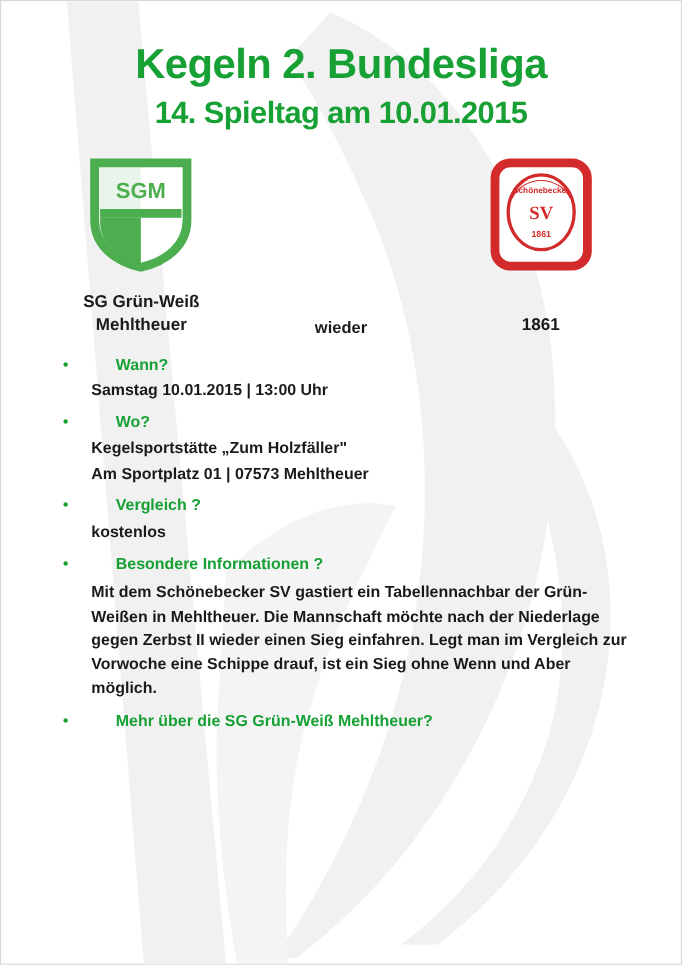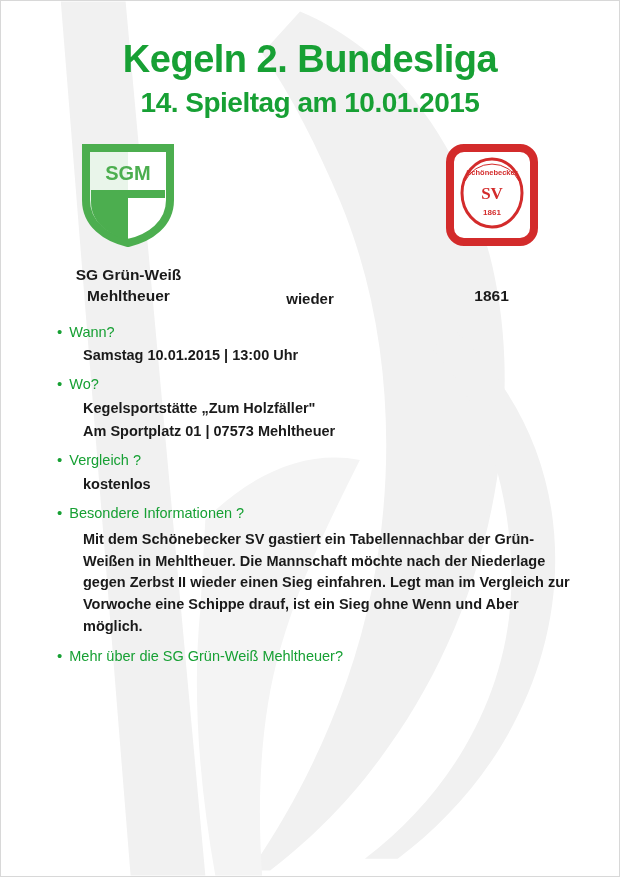--- a/index.html
+++ b/index.html
@@ -104,23 +104,24 @@
     padding-left: 18px;
   }
   .bullet-dot {
     color: #17a034;
     font-size: 15px;
     line-height: 1.25;
     margin-right: 7px;
   }
   .q {
     color: #17a034;
-    font-weight: normal;
+    font-weight: bold;
     font-size: 14.5px;
     line-height: 1.25;
+    margin-left: 36px;
   }
   .answer {
     font-size: 14.5px;
     font-weight: bold;
     color: #1a1a1a;
     line-height: 1.45;
     margin-top: 4px;
     padding-left: 44px;
   }
   .answer.tight { margin-top: 2px; }

